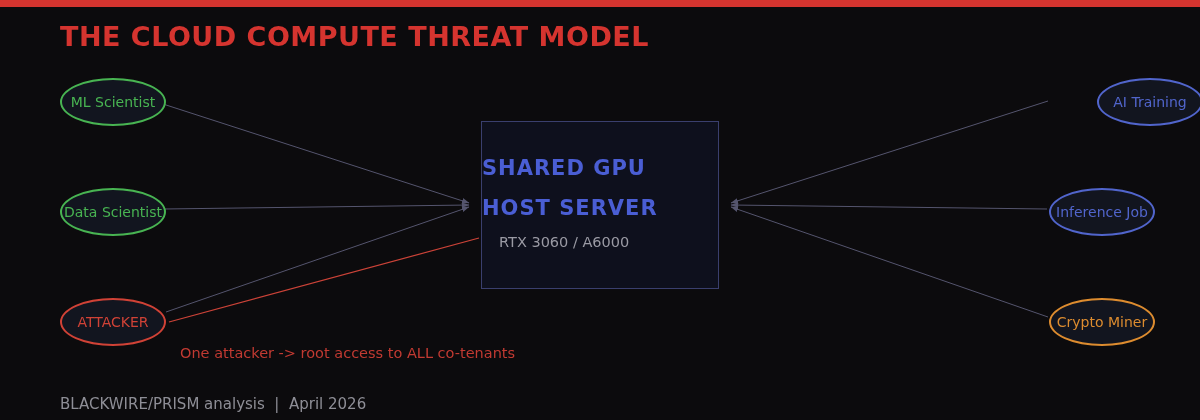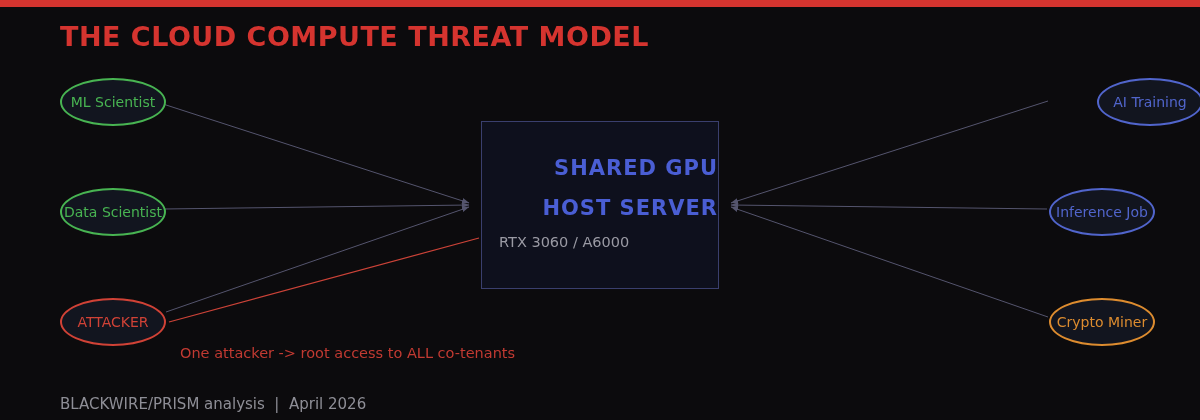--- a/index.html
+++ b/index.html
@@ -36,21 +36,21 @@
   .node.red   { border-color: var(--red-node, #d04236); color: var(--red-node, #d04236); }
   .node.blue  { border-color: var(--blue, #5165cc); color: var(--blue, #5165cc); }
   .node.orange{ border-color: var(--orange, #dd8c2f); color: var(--orange, #dd8c2f); }
   .center-box {
     position: absolute; left: 481px; top: 121px; width: 238px; height: 168px;
     background: var(--box-fill, #0e101d);
     border: 1.5px solid var(--box-border, #3a3f6e);
     box-sizing: border-box;
   }
   .center-box .line1, .center-box .line2 {
-    position: absolute; left: 0; width: 100%; text-align: right;
+    position: absolute; left: 0; width: 100%; text-align: left;
     font-size: 21px; font-weight: bold; letter-spacing: 1px;
     color: var(--blue-heading, #4a5ed4); white-space: nowrap;
   }
   .center-box .line1 { top: 34px; }
   .center-box .line2 { top: 74px; }
   .center-box .subtitle {
     position: absolute; left: 17px; top: 112px;
     font-size: 14.5px; color: var(--subtitle-gray, #9a9aa4); white-space: nowrap;
   }
   .annotation {

